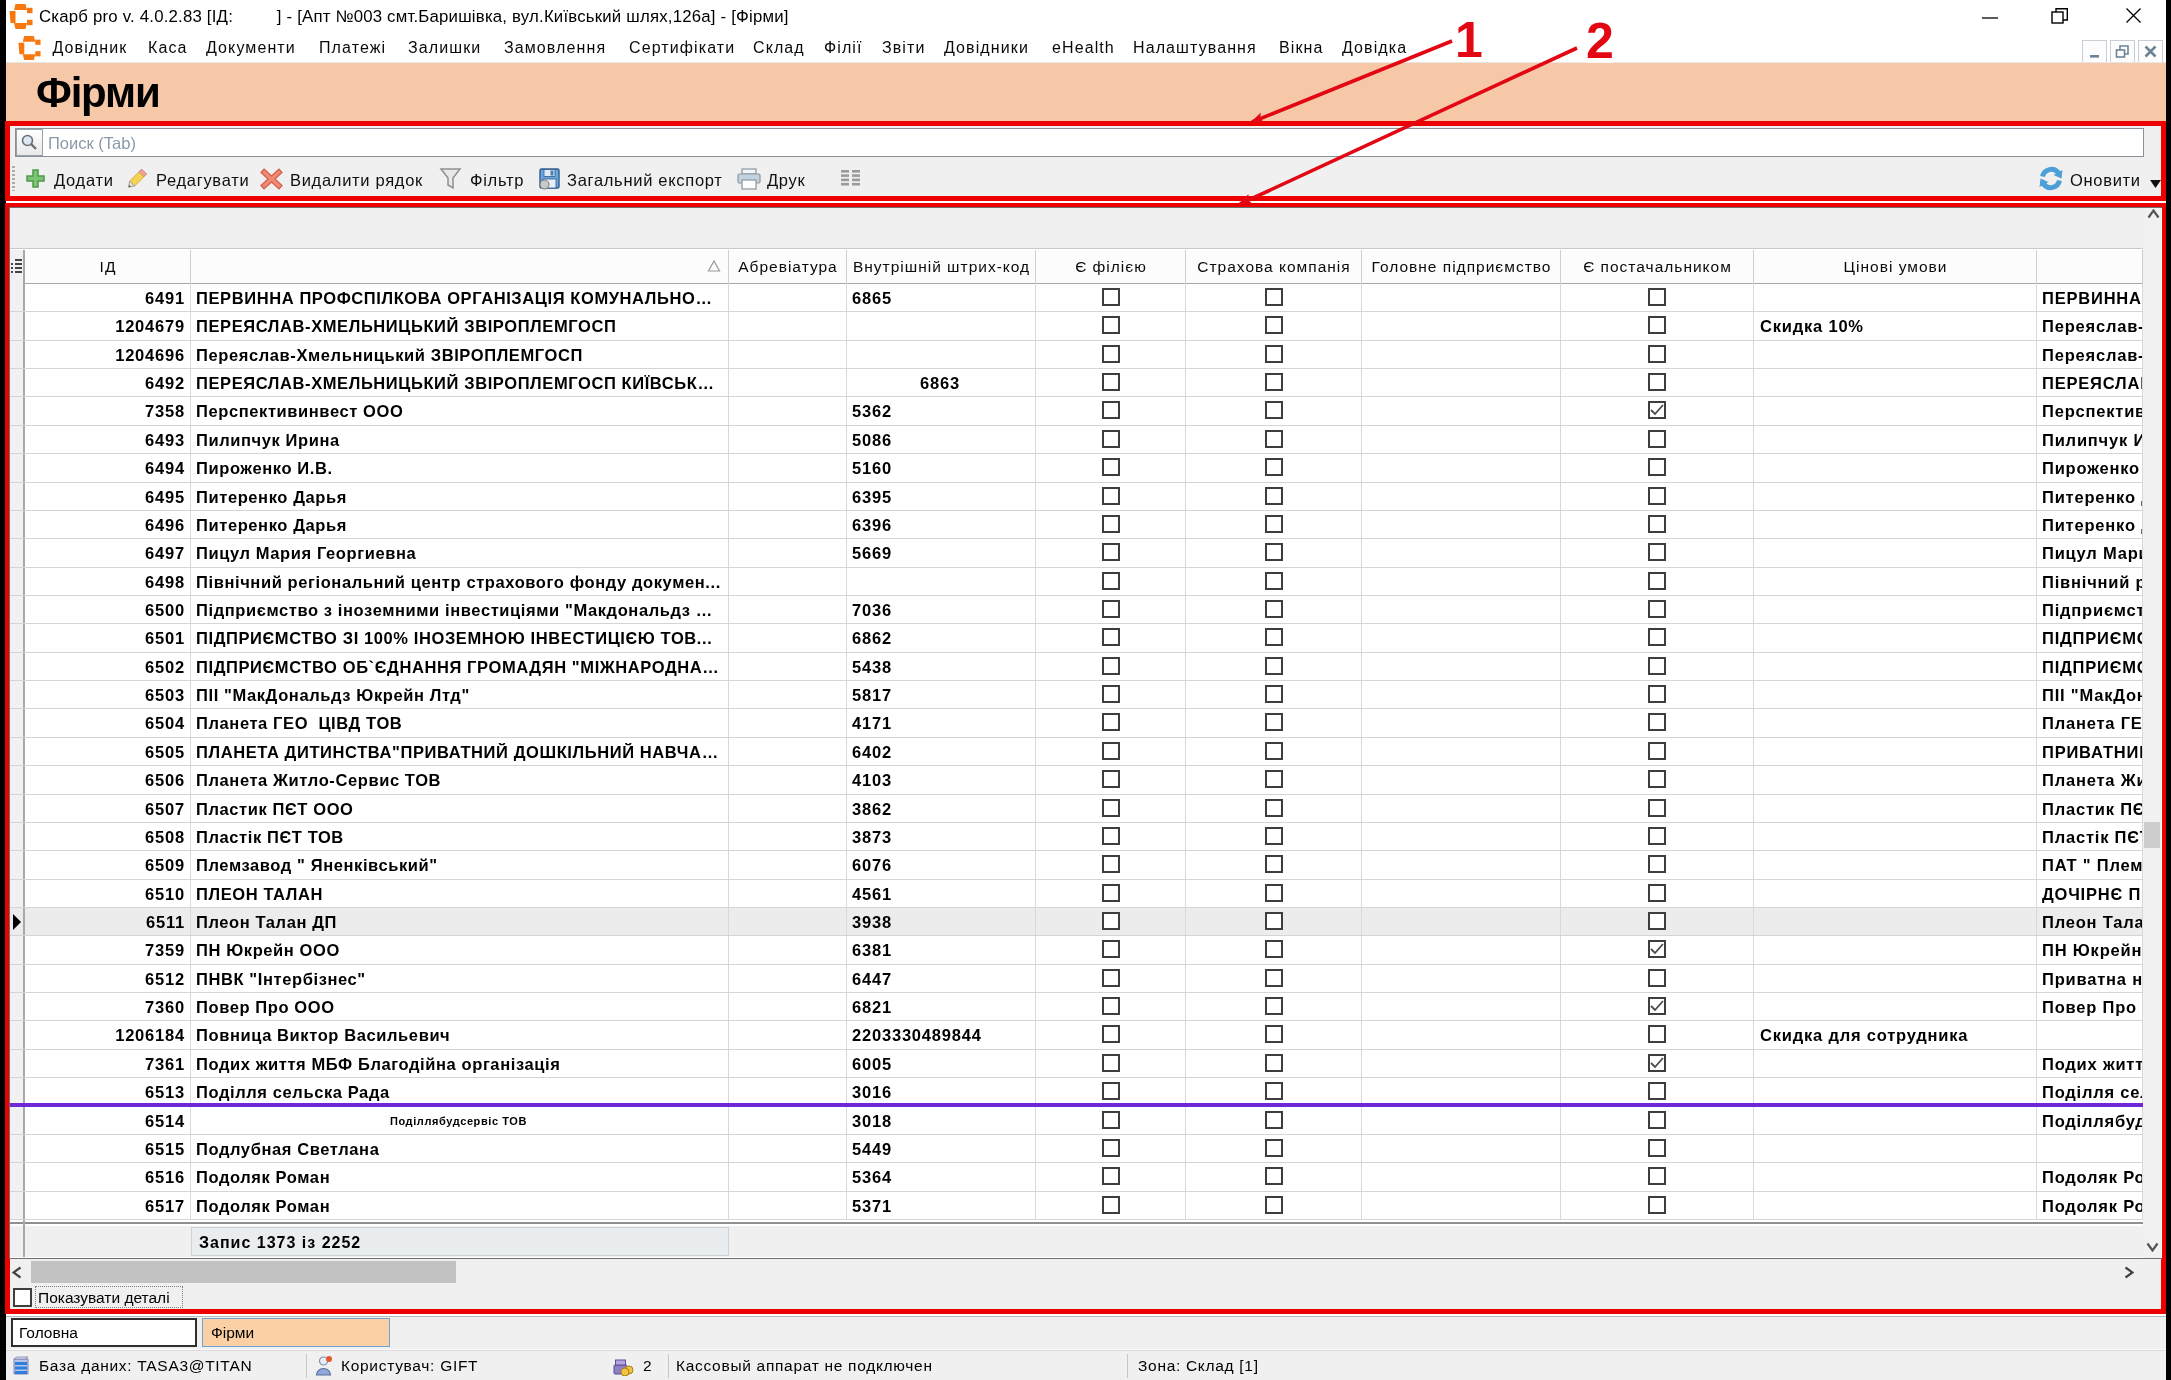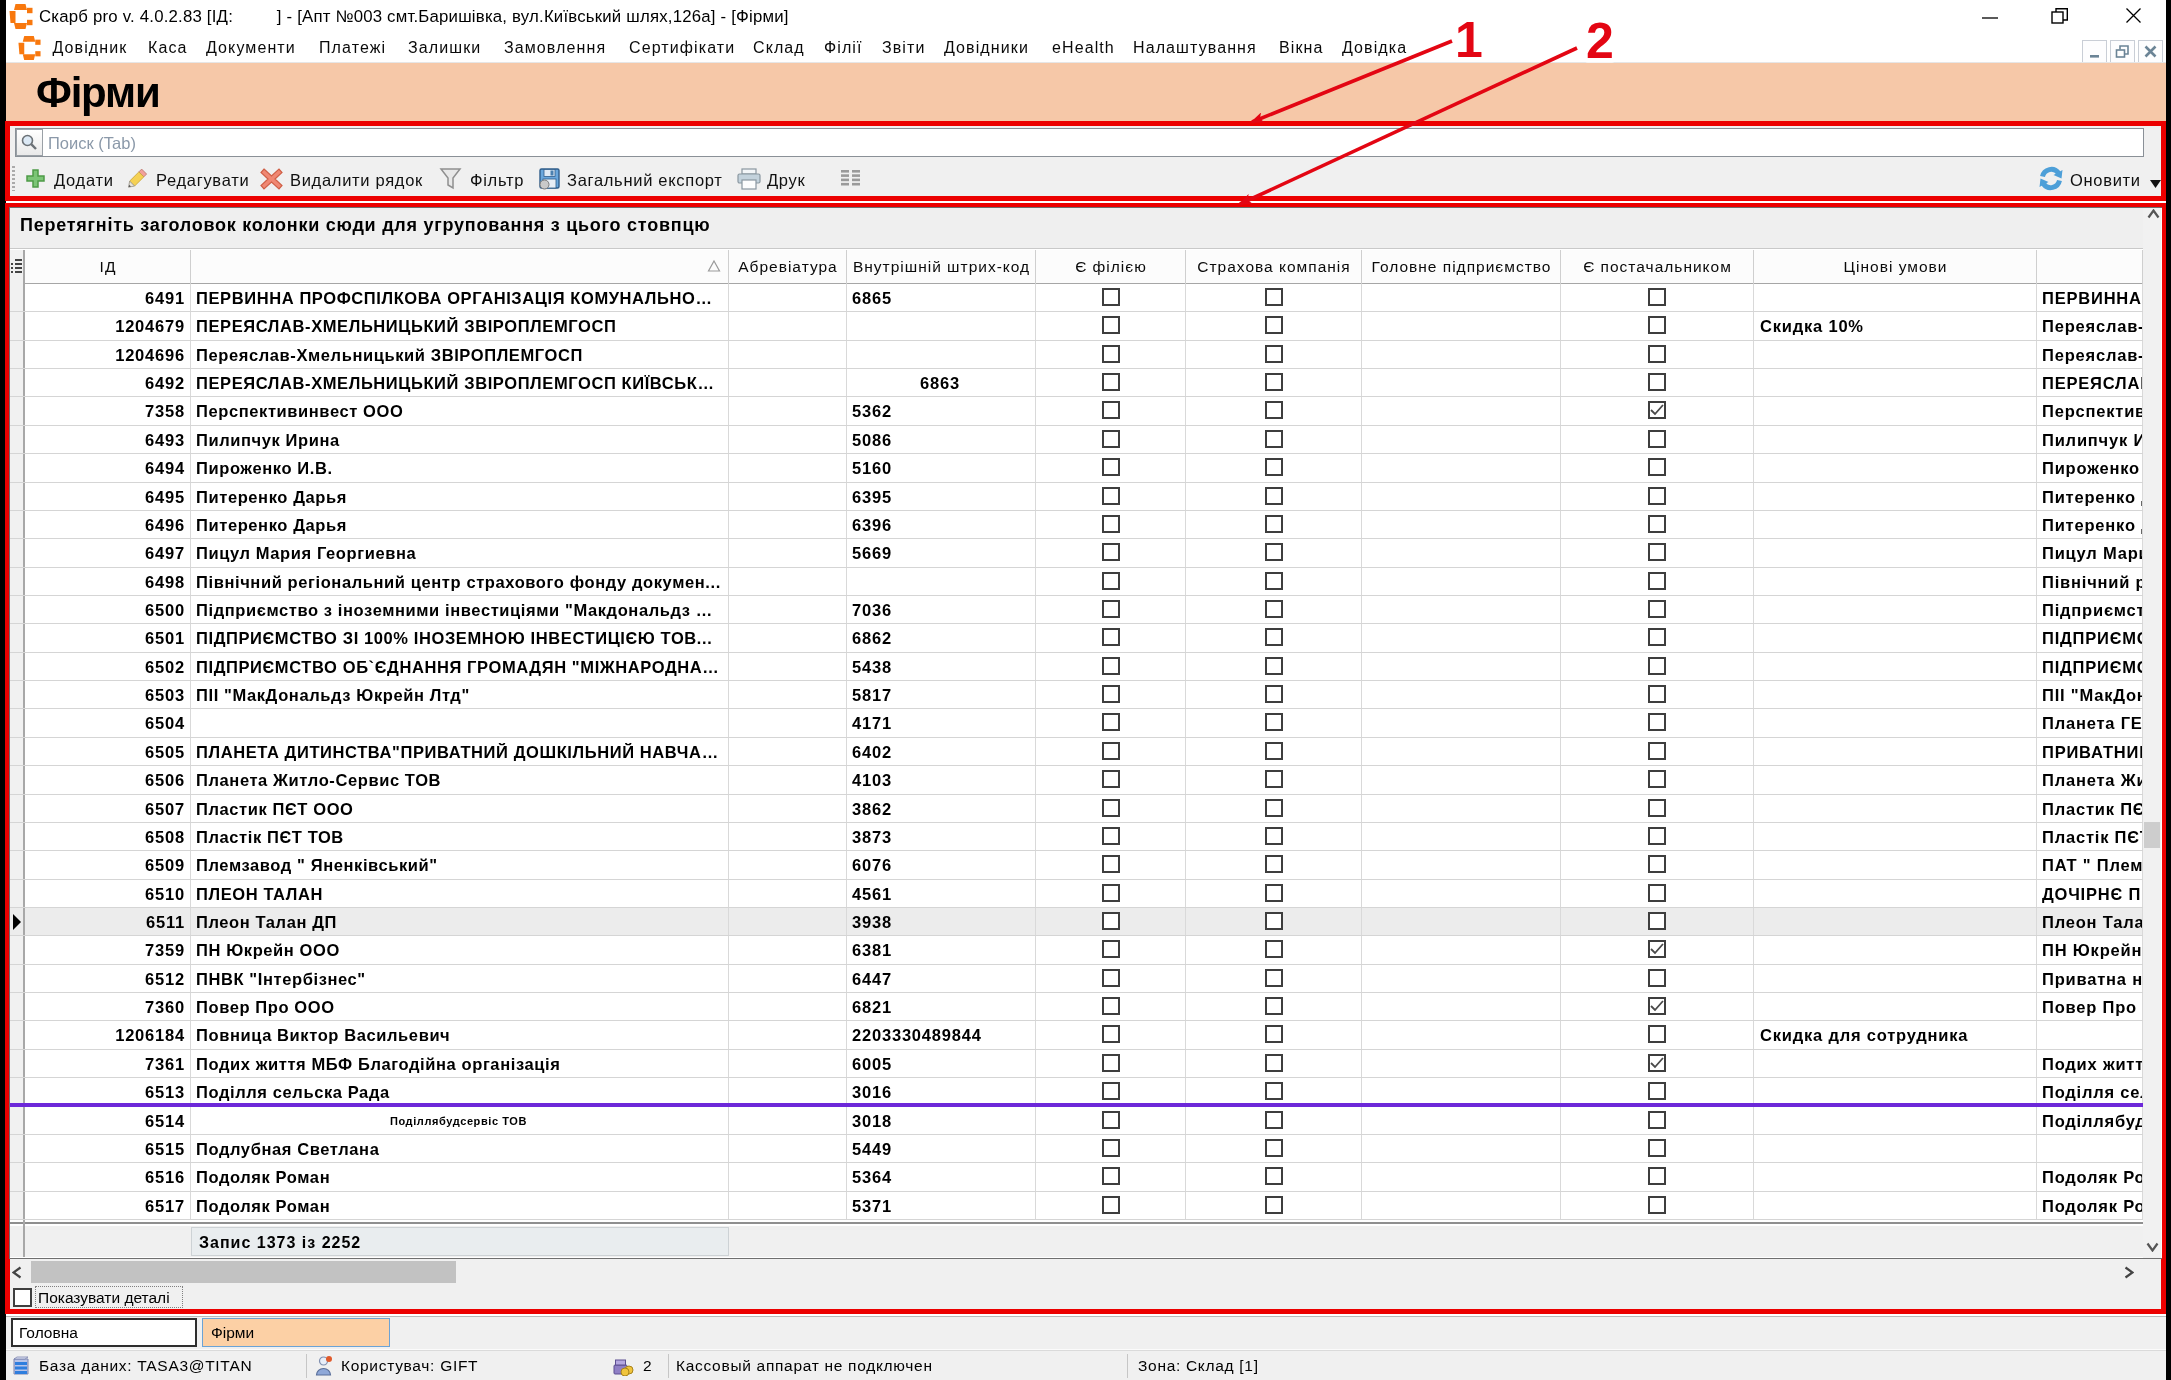--- a/index.html
+++ b/index.html
@@ -137,21 +137,20 @@
       <path d="M20.5 14.5 A 9 9 0 0 1 4.5 18" fill="none" stroke="#4d9fd8" stroke-width="5"></path>
       <path d="M0.5 21 L1.5 12.5 L9.5 16 z" fill="#4d9fd8"></path>
     </svg>
 <div class="txt" style="left:2070px;top:171px;font-size:16.5px;letter-spacing:0.7px;color:#101010">Оновити</div>
 <svg class="abs" style="left:2150px;top:180px" width="11" height="8" viewBox="0 0 11 8">
       <path d="M0 0 H11 L5.5 8 z" fill="#111"></path>
     </svg>
 <div class="abs" style="left:5px;top:203px;width:2161px;height:1111px;border:5px solid #ec0000;background:#f0f0f0"></div>
 <div class="abs" style="left:9px;top:207px;width:2153px;height:1052px;border:1px solid #6f6f6f;background:#fff"></div>
 <div class="abs" style="left:10px;top:208px;width:2133px;height:41px;background:#efefef;border-bottom:1px solid #c9c9c9"></div>
-<div class="txt" style="left:20px;top:215px;font-size:18px;letter-spacing:0.75px;font-weight:bold;color:#000">Перетягніть заголовок колонки сюди для угруповання з цього стовпцю</div>
 <div class="abs" style="left:10px;top:250px;width:2133px;height:34px;background:#fcfcfc;border-bottom:1px solid #a6a6a6"></div>
 <div class="abs" style="left:10px;top:250px;width:13px;height:34px;background:#f1f1f1"></div>
 <div class="abs" style="left:23px;top:250px;width:2px;height:34px;background:#a8a8a8"></div>
 <svg class="abs" style="left:11px;top:259px" width="11" height="15" viewBox="0 0 11 15">
       <g fill="#444">
         <rect x="4" y="0" width="7" height="2"></rect>
         <rect x="4" y="4" width="7" height="2"></rect>
         <rect x="4" y="8" width="7" height="2"></rect>
         <rect x="4" y="12" width="7" height="2"></rect>
         <rect x="0" y="4" width="2" height="2"></rect>
@@ -497,20 +496,21 @@
       <div class="vline" style="left:2026px;top:0;height:100%"></div>
       <div class="vline" style="left:2132px;top:0;height:100%"></div>
       <div class="cb" style="left:1092px;top:4px"></div>
       <div class="cb" style="left:1255px;top:4px"></div>
       <div class="cb" style="left:1638px;top:4px"></div>
     </div>
     <div class="abs" style="left:10px;top:709.46px;width:2133px;height:28.36px;background:#fff;border-bottom:1px solid #d5d5d5">
       <div class="abs" style="left:0;top:0;width:13px;height:100%;background:#f1f1f1"></div>
       <div class="abs" style="left:13px;top:0;width:2px;height:100%;background:#a8a8a8"></div>
       <div class="cell" style="left:15px;top:0;width:165px;height:100%;font-size:16.5px;letter-spacing:0.8px;line-height:28.36px;font-weight:bold;text-align:right;padding-left:6px;padding-right:5px;">6504</div>
+      <div class="cell" style="left:181px;top:0;width:537px;height:100%;font-size:16.5px;letter-spacing:0.6px;line-height:28.36px;font-weight:bold;text-align:left;padding-left:5px;padding-right:7px;text-overflow:ellipsis;">Планета ГЕО&nbsp; ЦІВД ТОВ</div>
       <div class="cell" style="left:837px;top:0;width:188px;height:100%;font-size:16.5px;letter-spacing:0.8px;line-height:28.36px;font-weight:bold;text-align:left;padding-left:5px;padding-right:7px;">4171</div>
       <div class="cell" style="left:2027px;top:0;width:106px;height:100%;font-size:16.5px;letter-spacing:0.8px;line-height:28.36px;font-weight:bold;text-align:left;padding-left:5px;padding-right:0px;">Планета ГЕО ЦІВ</div>
       <div class="vline" style="left:180px;top:0;height:100%"></div>
       <div class="vline" style="left:718px;top:0;height:100%"></div>
       <div class="vline" style="left:836px;top:0;height:100%"></div>
       <div class="vline" style="left:1025px;top:0;height:100%"></div>
       <div class="vline" style="left:1175px;top:0;height:100%"></div>
       <div class="vline" style="left:1351px;top:0;height:100%"></div>
       <div class="vline" style="left:1550px;top:0;height:100%"></div>
       <div class="vline" style="left:1743px;top:0;height:100%"></div>

